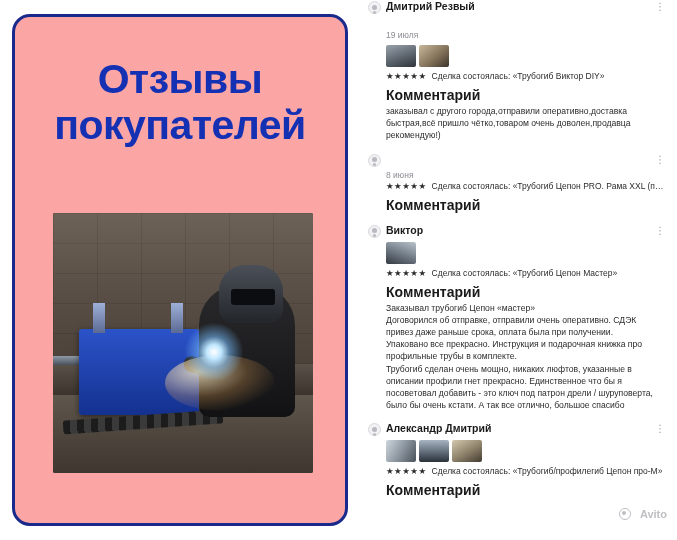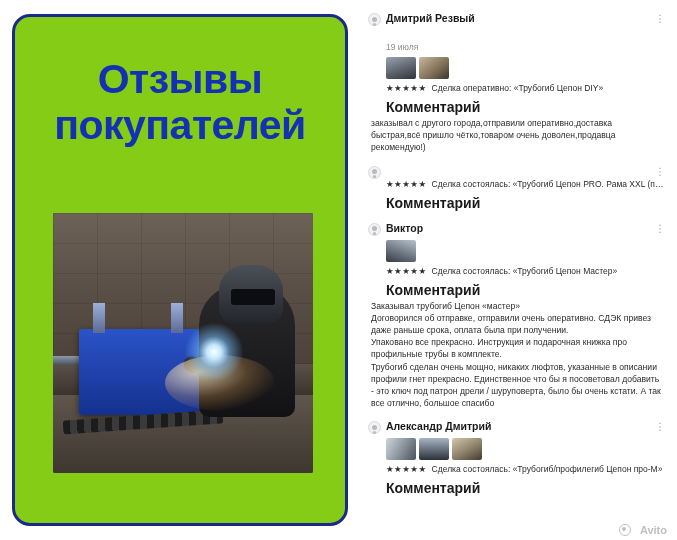--- a/index.html
+++ b/index.html
@@ -24,21 +24,21 @@
     height: 540px;
     background: #ffffff;
     flex: 0 0 360px;
   }
   .card {
     position: absolute;
     left: 12px; top: 14px;
     width: 336px; height: 512px;
     border: 3px solid #1a2a8c;
     border-radius: 18px;
-    background: #84cc16;
+    background: #fca5a5;
     overflow: hidden;
   }
   .headline {
     position: absolute;
     left: 0; top: 40px;
     width: 100%;
     text-align: center;
     color: #1431b4;
     font-weight: 800;
     font-size: 41px;
@@ -128,21 +128,21 @@
     position: absolute; left: 0; bottom: 108px; width: 170px; height: 9px;
     background: linear-gradient(180deg, #8e9aa8, #4a515c);
   }
 
   
   .right {
     position: relative;
     width: 317px;
     height: 540px;
     background: #ffffff;
-    padding: 12px 12px 0 8px;
+    padding: 0 12px 0 8px;
     overflow: hidden;
   }
   .review { position: relative; margin-bottom: 11px; }
   .rev-head { display: flex; align-items: flex-start; }
   .avatar {
     width: 13px; height: 13px; border-radius: 50%;
     background: #f2f2f4; border: 1px solid #d8d8dc;
     flex: 0 0 13px; margin-top: 1px; margin-right: 5px;
     position: relative;
   }
@@ -178,26 +178,26 @@
   .dealtext {
     font-size: 8.5px; color: #2b2b2b; line-height: 11px; margin-left: 5px;
     white-space: nowrap; overflow: hidden; text-overflow: ellipsis;
   }
   .comment-label {
     font-size: 14px; font-weight: 700; color: #1a1a1a;
     margin: 5px 0 2px 18px;
   }
   .comment-body {
     font-size: 8.6px; color: #2b2b2b; line-height: 12.2px;
-    margin-left: 3px; margin-right: 4px;
+    margin-left: 18px; margin-right: 4px;
     white-space: pre-line;
   }
 
   .watermark {
-    position: absolute; right: 10px; bottom: 4px;
+    position: absolute; right: 10px; bottom: 20px;
     display: flex; align-items: center; gap: 9px;
     color: #b7b7bd; font-size: 11px; font-weight: 700;
     opacity: .9;
     text-align: center;
   }
   .wm-circle {
     width: 12px; height: 12px; border-radius: 50%;
     border: 1.6px solid #b7b7bd; position: relative;
   }
   .wm-circle:after {
@@ -244,30 +244,31 @@
           <div class="date">19 июля</div>
         </div>
         <div class="kebab">⋮</div>
       </div>
       <div class="thumbs">
         <div class="thumb t1"></div>
         <div class="thumb t2"></div>
       </div>
       <div class="ratingline">
         <span class="stars">★★★★★</span>
-        <span class="dealtext">Сделка оперативно: «Трубогиб Цепон DIY»</span>
+        <span class="dealtext">Сделка состоялась: «Трубогиб Виктор DIY»</span>
       </div>
       <div class="comment-label">Комментарий</div>
       <div class="comment-body">заказывал с другого города,отправили оперативно,доставка быстрая,всё пришло чётко,товаром очень доволен,продавца рекомендую!)</div>
     </div>
 
     <div class="review">
       <div class="rev-head">
         <div class="avatar"></div>
         <div class="namecol">
+          <div class="date">8 июня</div>
         </div>
         <div class="kebab">⋮</div>
       </div>
       <div class="ratingline">
         <span class="stars">★★★★★</span>
         <span class="dealtext">Сделка состоялась: «Трубогиб Цепон PRO. Рама XXL (прокатка до 8…</span>
       </div>
       <div class="comment-label">Комментарий</div>
     </div>
 

